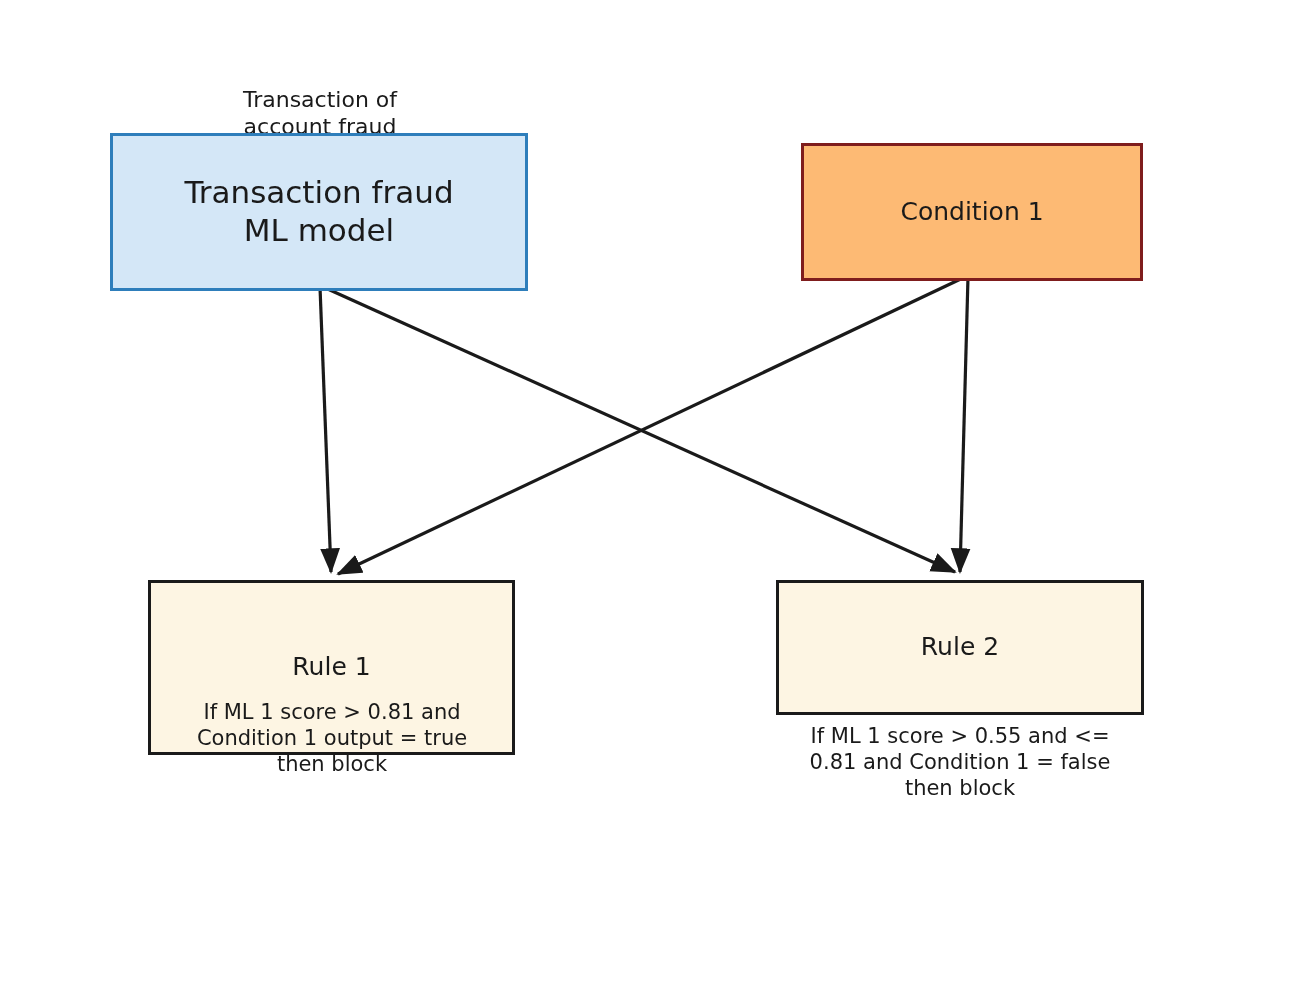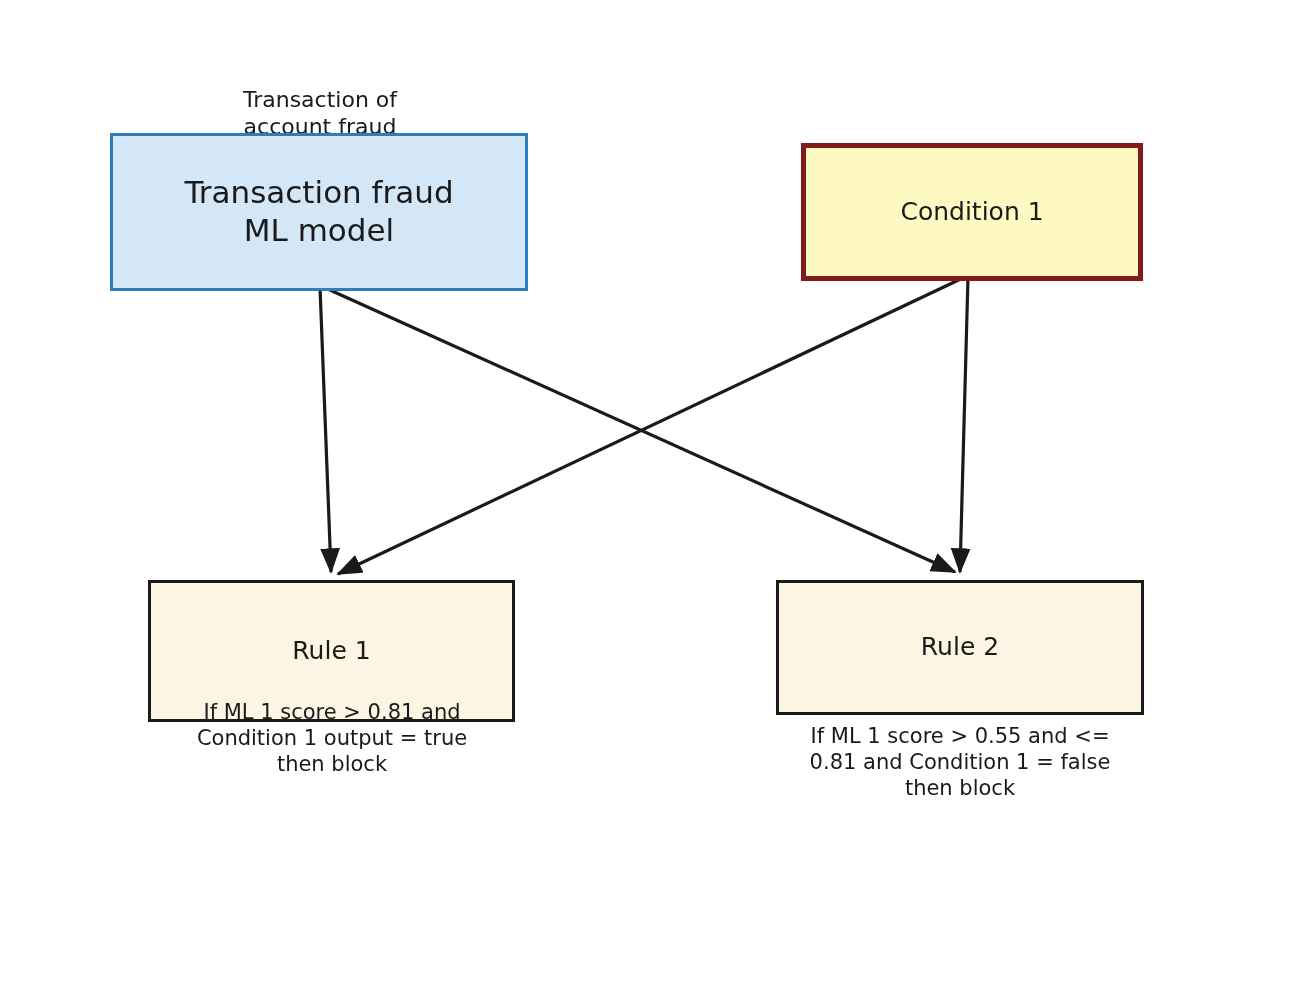--- a/index.html
+++ b/index.html
@@ -39,22 +39,22 @@
     line-height: 1.22;
     white-space: pre-line;
   }
   .node-ml {
     border: 3px solid #2e7ebb;
     background: #d4e7f7;
     font-size: 31px;
     color: #1a1a1a;
   }
   .node-condition {
-    border: 5px solid #7f1d1d;
-    background: #fef9c3;
+    border: 3px solid #7f1d1d;
+    background: #fdba74;
     font-size: 25px;
     color: #1a1a1a;
   }
   .node-rule {
     border: 3px solid #1a1a1a;
     background: #fdf5e3;
     font-size: 25px;
     color: #1a1a1a;
   }
 
@@ -102,21 +102,21 @@
   <div class="node node-ml" style="left:110px; top:133px; width:418px; height:158px;">
     <span>Transaction fraud
 ML model</span>
   </div>
 
 
   <div class="node node-condition" style="left:801px; top:143px; width:342px; height:138px;">
     <span>Condition 1</span>
   </div>
 
-  <div class="node node-rule" style="left:148px; top:580px; width:367px; height:142px;">
+  <div class="node node-rule" style="left:148px; top:580px; width:367px; height:175px;">
     <span>Rule 1</span>
   </div>
 
   <div class="label label-caption" style="left:176px; top:699px; width:312px;">If ML 1 score &gt; 0.81 and
 Condition 1 output = true
 then block</div>
 
   <div class="node node-rule" style="left:776px; top:580px; width:368px; height:135px;">
     <span>Rule 2</span>
   </div>

